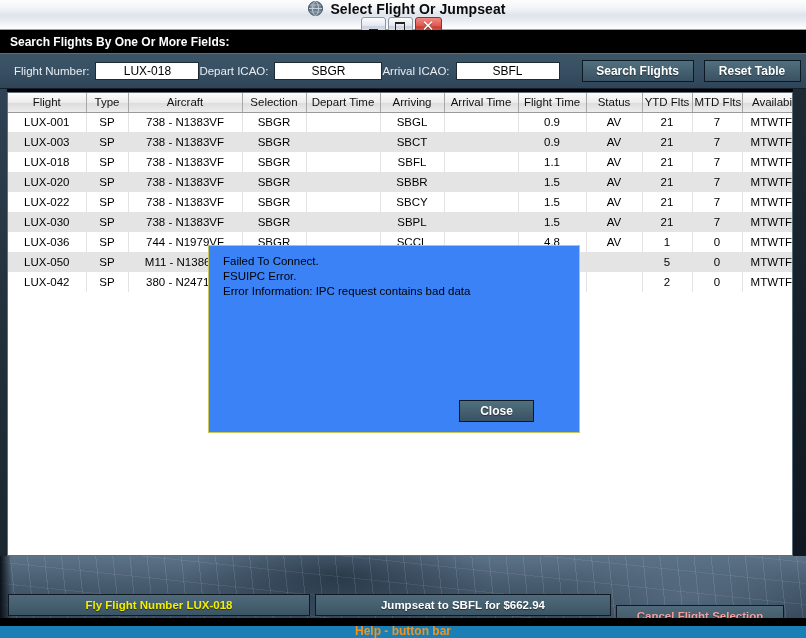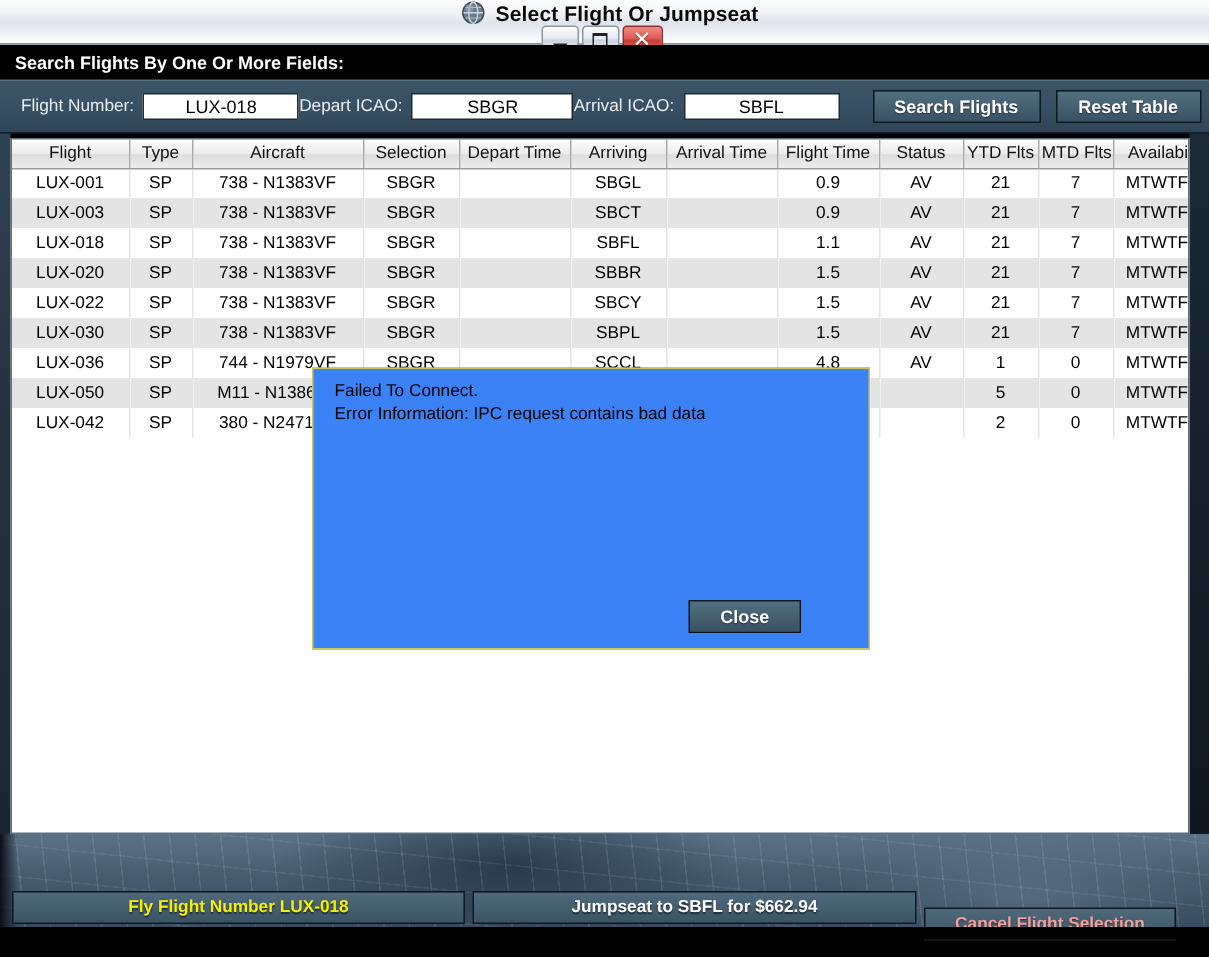--- a/index.html
+++ b/index.html
@@ -538,31 +538,35 @@
             <td>0</td>
             <td>MTWTFSS</td>
           </tr>
         </tbody>
     </table>
   </div>
 
   <div class="errbox">
     <div class="errtext">
       <div>Failed To Connect.</div>
+      <div>FSUIPC Error.</div>
       <div>Error Information: IPC request contains bad data</div>
     </div>
     <div class="errbtn">Close</div>
   </div>
 
   <div class="photo">
     <div class="grain"></div>
     <div class="photo-left-dark"></div>
   </div>
 
   <div class="btnbar">
     <div class="bigbtn fly">Fly Flight Number LUX-018</div>
     <div class="bigbtn jump">Jumpseat to SBFL for $662.94</div>
     <div class="bigbtn cancel">Cancel Flight Selection</div>
   </div>
 
   <div class="strip-black"></div>
+  <div class="bottomstrip">
+    <div class="clipped">Help - button bar</div>
+  </div>
 
 </div>
 
 </body></html>

